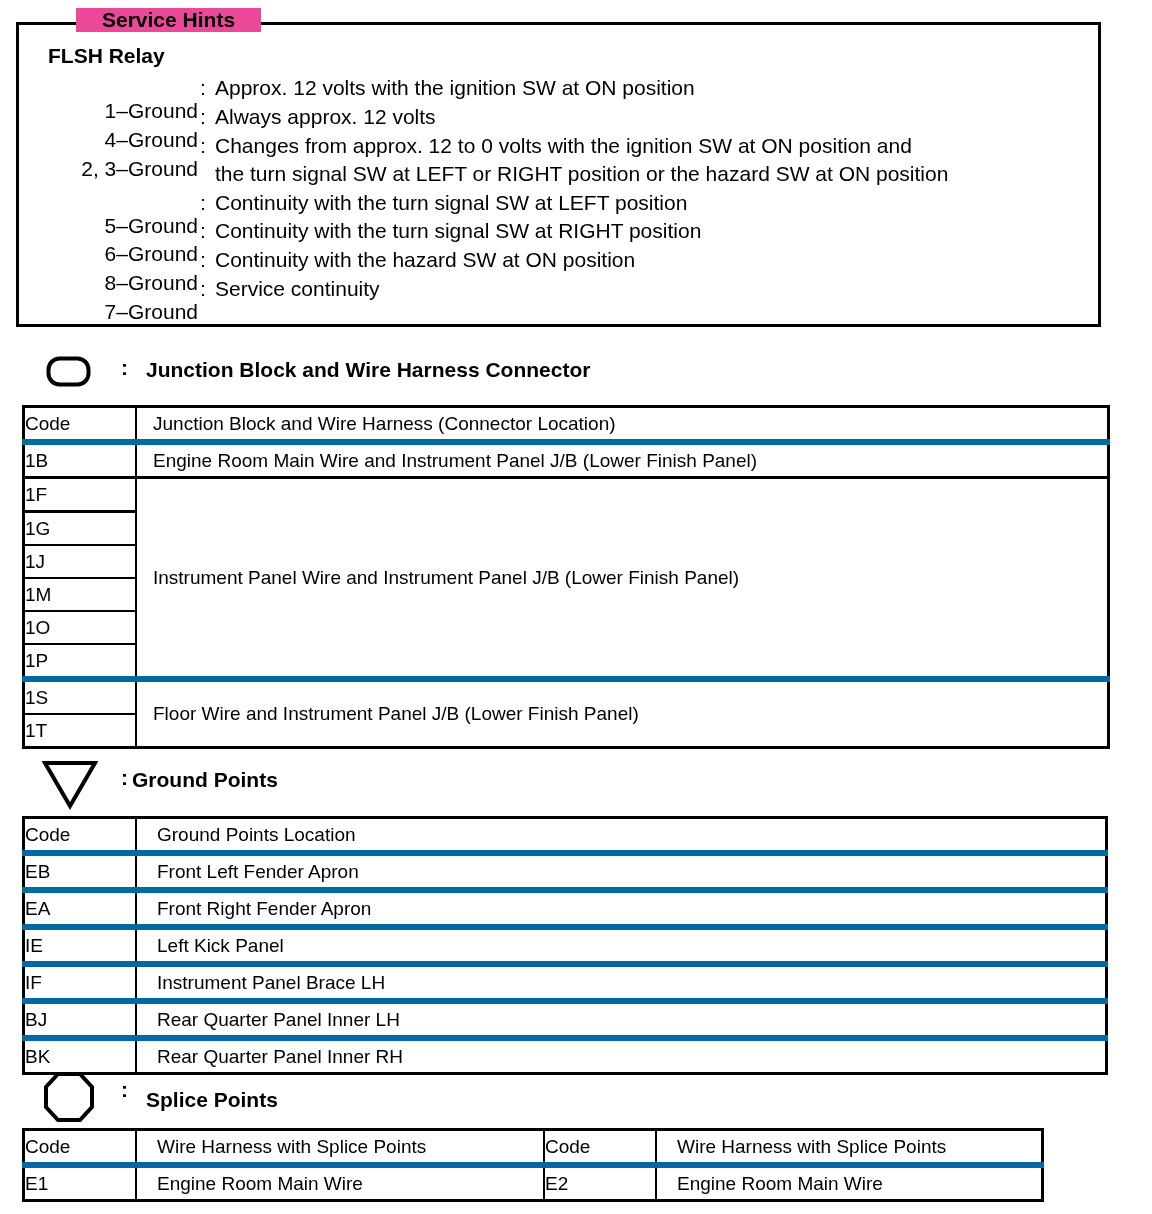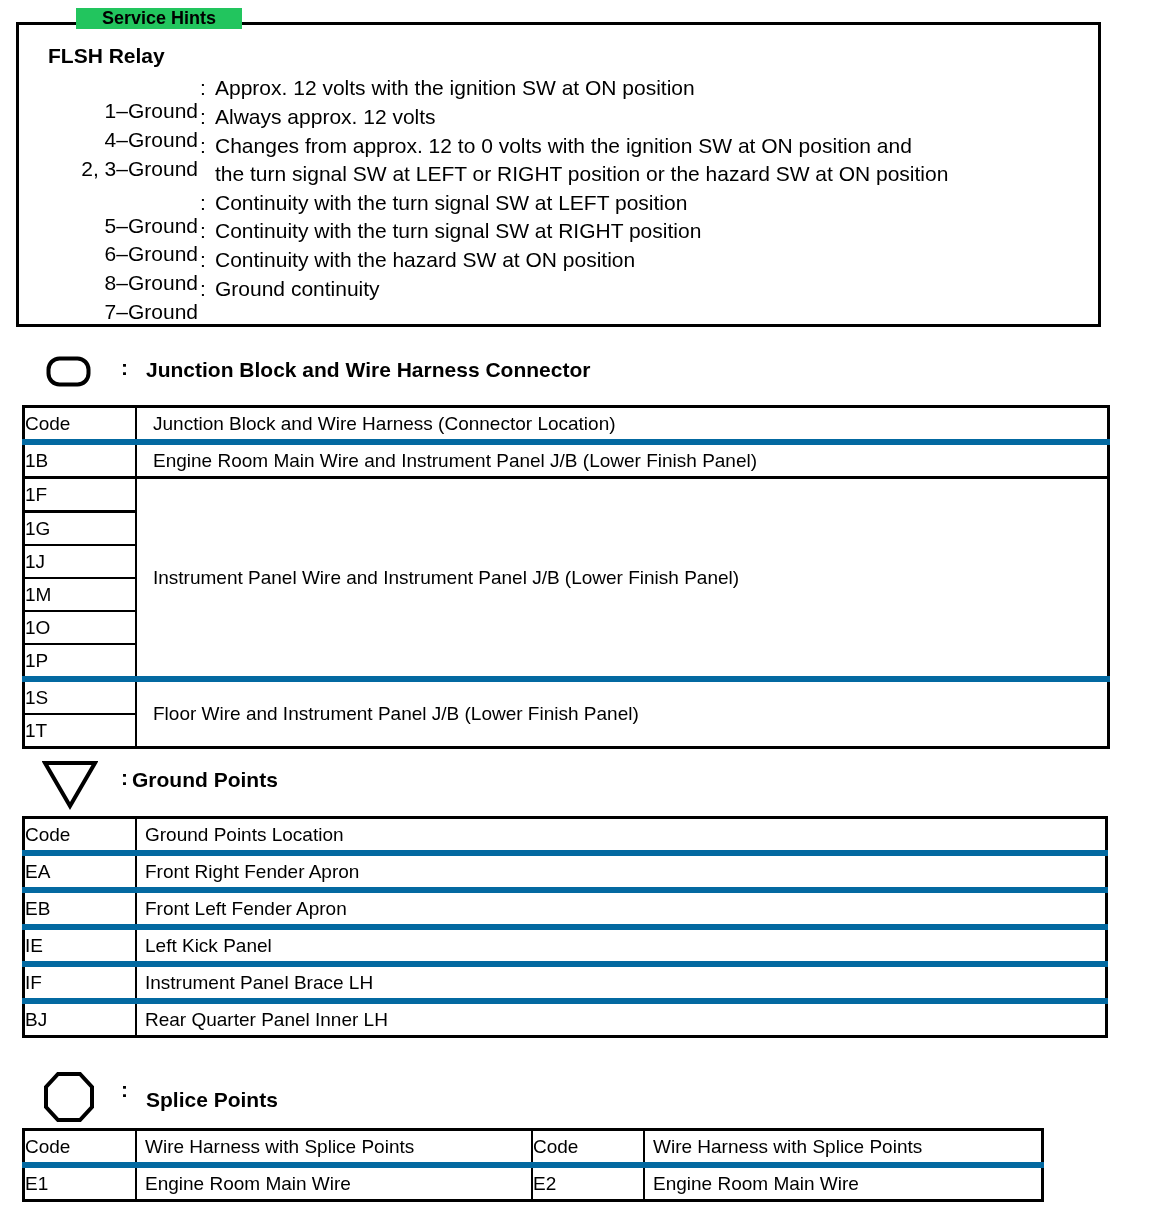--- a/index.html
+++ b/index.html
@@ -2,37 +2,37 @@
 <html><head>
 <meta charset="utf-8">
 <style>
   html, body { margin: 0; padding: 0; background: #ffffff; }
   body { width: 1152px; height: 1214px; position: relative; overflow: hidden;
          font-family: "Liberation Sans", sans-serif; color: #000; }
 
   
   .hints-box { position: absolute; left: 16px; top: 22px; width: 1085px; height: 305px;
                border: 3px solid #000; box-sizing: border-box; }
-  .hints-title { position: absolute; left: 76px; top: 8px; background: #22c55e; padding: 0 26px;
-                 font-weight: bold; font-size: 18px; }
+  .hints-title { position: absolute; left: 76px; top: 8px; background: #ec4899; padding: 0 26px;
+                 font-weight: bold; font-size: 21px; }
   .relay-title { position: absolute; left: 48px; top: 44px; font-weight: bold; font-size: 21px; }
   .hint-line { position: absolute; font-size: 21px; white-space: nowrap; }
   .hint-term { position: absolute; right: 954px; text-align: right; margin-top: 23px; }
   .hint-colon { position: absolute; left: 200px; }
   .hint-desc { position: absolute; left: 215px; }
   .section-colon { position: absolute; font-weight: bold; font-size: 21px; }
   .section-title { position: absolute; font-weight: bold; font-size: 21px; white-space: nowrap; }
 
   
   table { position: absolute; border-collapse: collapse; font-size: 19px; }
   td { border: 2px solid #000; padding: 0; height: 31px; }
   table.outer-thick { border: 3px solid #000; }
   td.code { width: 110px; }
   td.desc { padding-left: 16px; }
-  td.desc-g { padding-left: 8px; margin-top: 32px; }
+  td.desc-g { padding-left: 20px; margin-top: 32px; }
   tr.thick-top td { border-top: 6px solid #0369a1; }
 </style>
 </head>
 <body>
 
 <div class="hints-box"></div>
 <div class="hints-title">Service Hints</div>
 <div class="relay-title">FLSH Relay</div>
 
 <div class="hint-line" style="top:76px;left:0;width:1152px;">
@@ -64,21 +64,21 @@
   <span class="hint-desc">Continuity with the turn signal SW at RIGHT position</span>
 </div>
 <div class="hint-line" style="top:248px;left:0;width:1152px;">
   <span class="hint-term">8–Ground</span>
   <span class="hint-colon">:</span>
   <span class="hint-desc">Continuity with the hazard SW at ON position</span>
 </div>
 <div class="hint-line" style="top:277px;left:0;width:1152px;">
   <span class="hint-term">7–Ground</span>
   <span class="hint-colon">:</span>
-  <span class="hint-desc">Ground continuity</span>
+  <span class="hint-desc">Service continuity</span>
 </div>
 
 <svg style="position:absolute;left:46px;top:356px;" width="46" height="32">
   <rect x="2.5" y="2.5" width="40" height="26" rx="11" ry="11" fill="none" stroke="#000" stroke-width="4"></rect>
 </svg>
 <div class="section-colon" style="left:121px;top:356px;">:</div>
 <div class="section-title" style="left:146px;top:358px;">Junction Block and Wire Harness Connector</div>
 
 <table class="outer-thick" style="left:22px;top:405px;width:1088px;">
   <tbody>
@@ -125,38 +125,42 @@
 <div class="section-colon" style="left:121px;top:766px;">:</div>
 <div class="section-title" style="left:132px;top:768px;">Ground Points</div>
 
 <table class="outer-thick" style="left:22px;top:816px;width:1086px;">
   <tbody>
       <tr>
     <td class="code">Code</td>
     <td class="desc-g">Ground Points Location</td>
   </tr>
   <tr class="thick-top">
+        <td class="code">EB</td>
+        <td class="desc-g">Front Left Fender Apron</td>
+      </tr>
+  <tr class="thick-top">
         <td class="code">EA</td>
         <td class="desc-g">Front Right Fender Apron</td>
-      </tr>
-  <tr class="thick-top">
-        <td class="code">EB</td>
-        <td class="desc-g">Front Left Fender Apron</td>
       </tr>
   <tr class="thick-top">
         <td class="code">IE</td>
         <td class="desc-g">Left Kick Panel</td>
       </tr>
   <tr class="thick-top">
         <td class="code">IF</td>
         <td class="desc-g">Instrument Panel Brace LH</td>
       </tr>
   <tr class="thick-top">
         <td class="code">BJ</td>
         <td class="desc-g">Rear Quarter Panel Inner LH</td>
+      </tr>
+  <tr class="thick-top">
+        <td class="code">BK</td>
+        <td class="desc-g">Rear Quarter Panel Inner RH</td>
       </tr>
 </tbody>
   </table>
 
 <svg style="position:absolute;left:42px;top:1071px;" width="54" height="52">
   <polygon points="16,3 38,3 50,16 50,36 38,49 16,49 4,36 4,16" fill="none" stroke="#000" stroke-width="4"></polygon>
 </svg>
 <div class="section-colon" style="left:121px;top:1078px;">:</div>
 <div class="section-title" style="left:146px;top:1080px;margin-top:8px;">Splice Points</div>
 

